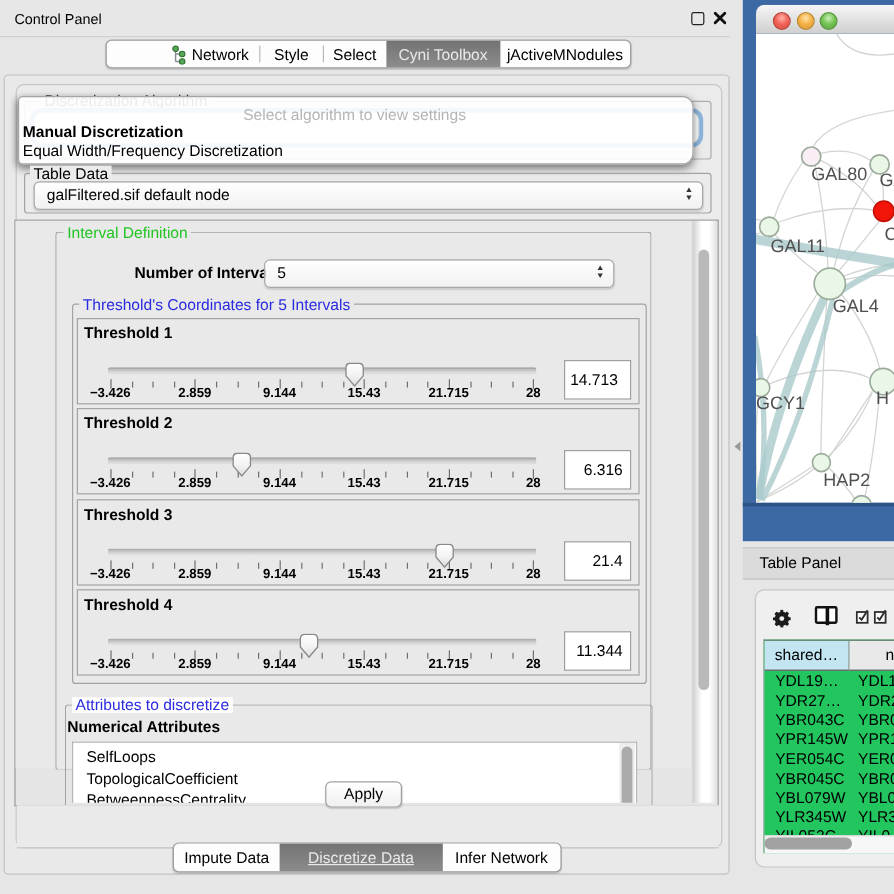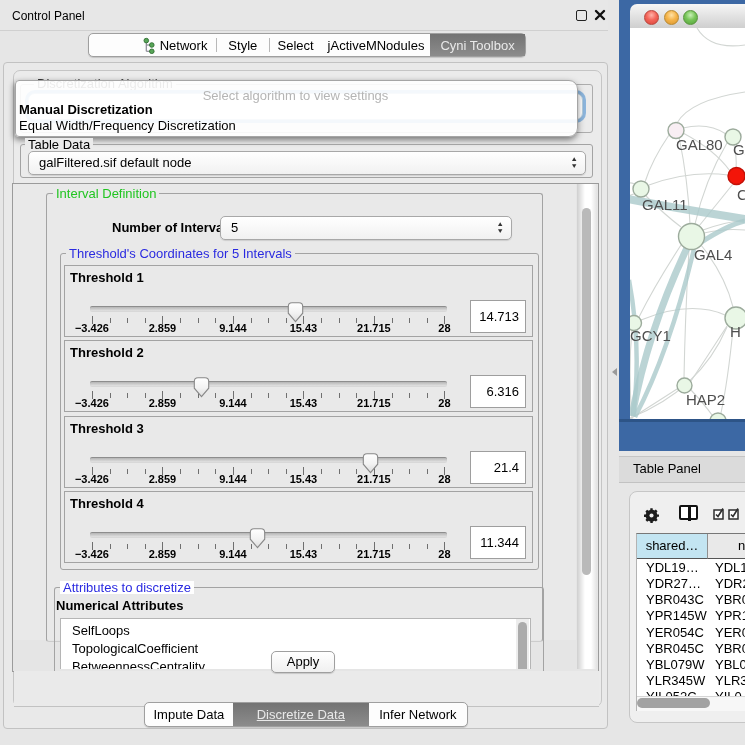--- a/index.html
+++ b/index.html
@@ -39,22 +39,22 @@
         <g fill="#57a557" stroke="#2f6e31" stroke-width="0.9">
           <circle cx="3.3" cy="3.6" r="2.3"></circle>
           <circle cx="8.8" cy="8" r="2.3"></circle>
           <circle cx="8.8" cy="14.3" r="2.3"></circle>
         </g>
       </svg>Network</div>
   <div class="tsep"></div>
     <div class="tabseg" style="width:57px;">Style</div>
   <div class="tsep"></div>
     <div class="tabseg" style="width:58px;">Select</div>
+  <div class="tabseg tabsel" style="width:105px;">Cyni Toolbox</div>
   <div class="tabseg" style="width:120px;">jActiveMNodules</div>
-  <div class="tabseg tabsel" style="width:105px;">Cyni Toolbox</div>
 </div>
 
 <div class="abs" style="left:3px;top:62px;width:603px;height:665px;border:1px solid #c2c2c2;background:#e9e9e9;border-radius:4px;"></div>
 <div class="abs" style="left:13px;top:70px;width:587px;height:635px;border:1px solid #c5c5c5;background:#ebebeb;border-radius:7px;"></div>
 
 <div class="group" style="left:20px;top:84px;width:571px;height:47px;border-color:#adadad;"></div>
 <div class="glabel" style="left:34px;top:77px;color:#3a3a3a;background:#ebebeb;">Discretization Algorithm</div>
 <div class="abs" style="left:28px;top:93px;width:553px;height:25px;border-radius:7px;background:#fff;border:1px solid #b5cede;box-shadow:0 0 0 3px #8db6dd;"></div>
 
 <div class="abs" style="left:15px;top:80px;width:561px;height:55px;background:rgba(255,255,255,0.90);border:1px solid #a5a5a5;border-radius:4px 9px 9px 4px;box-shadow:0 3px 7px rgba(0,0,0,0.38),-2px 2px 5px rgba(0,0,0,0.18);"></div>
@@ -119,21 +119,21 @@
     <svg class="abs" style="left:221.9px;top:36px;" width="17" height="21" viewBox="0 0 17 21">
       <defs>
         <linearGradient id="thg0" x1="0" y1="0" x2="0" y2="1">
           <stop offset="0" stop-color="#ffffff"></stop>
           <stop offset="0.55" stop-color="#f2f2f2"></stop>
           <stop offset="1" stop-color="#dcdcdc"></stop>
         </linearGradient>
       </defs>
       <path d="M5 0.7 L12 0.7 Q15.7 0.7 15.7 4.4 L15.7 11.2 L8.5 19.6 L1.3 11.2 L1.3 4.4 Q1.3 0.7 5 0.7 Z" fill="url(#thg0)" stroke="#888" stroke-width="1.1"></path>
     </svg>
-    <div class="tfield" style="left:405px;top:34px;width:48px;height:31px;line-height:31px;padding-right:6px;">14.713</div>
+    <div class="tfield" style="left:405px;top:34px;width:48px;height:31px;line-height:31px;padding-right:6px;text-align:center;">14.713</div>
   </div>
 <div class="slbox" style="left:64px;top:340px;width:467px;height:70px;">
     <div class="abs bold" style="left:5px;top:4px;">Threshold 2</div>
     <div class="track" style="left:25px;top:40px;width:357px;"></div>
     <div class="tick" style="left:26.9px;top:50px;height:8px;"></div>
     <div class="tick" style="left:44.5px;top:52px;height:5px;"></div>
     <div class="tick" style="left:62.2px;top:52px;height:5px;"></div>
     <div class="tick" style="left:79.8px;top:52px;height:5px;"></div>
     <div class="tick" style="left:97.4px;top:50px;height:8px;"></div>
     <div class="tick" style="left:115.0px;top:52px;height:5px;"></div>
@@ -351,21 +351,21 @@
 <div class="abs" style="left:679px;top:505px;width:15px;height:11px;border:2.5px solid #111;border-radius:2px;background:#fff;"></div>
 <div class="abs" style="left:688px;top:505px;width:2.5px;height:16px;background:#111;"></div>
 <svg class="abs" style="left:713px;top:505px;" width="13" height="16" viewBox="0 0 13 16">
     <rect x="1" y="5" width="9" height="9" fill="#fdfdfd" stroke="#2e2e2e" stroke-width="1.5"></rect>
     <path d="M3 9.5 L5 11.5 L10 3.5" stroke="#2e2e2e" stroke-width="1.6" fill="none"></path>
   </svg>
 <svg class="abs" style="left:728px;top:505px;" width="13" height="16" viewBox="0 0 13 16">
     <rect x="1" y="5" width="9" height="9" fill="#fdfdfd" stroke="#2e2e2e" stroke-width="1.5"></rect>
     <path d="M3 9.5 L5 11.5 L10 3.5" stroke="#2e2e2e" stroke-width="1.6" fill="none"></path>
   </svg>
-<div class="abs" style="left:636px;top:533px;width:109px;height:177px;background:#ffffff;border-left:1px solid #b3b3b3;border-top:1px solid #777;overflow:hidden;">
+<div class="abs" style="left:636px;top:533px;width:109px;height:177px;background:#22c55e;border-left:1px solid #b3b3b3;border-top:1px solid #777;overflow:hidden;">
   <div class="abs" style="left:0;top:0;width:70px;height:24px;background:#c3e5f2;border-right:1px solid #909090;border-bottom:1px solid #555;text-align:center;line-height:23px;">shared…</div>
   <div class="abs" style="left:71px;top:0;width:38px;height:24px;background:#e9e9e9;border-bottom:1px solid #555;padding-left:30px;line-height:23px;">na</div>
 
   <div class="abs" style="left:9px;top:26px;line-height:16.15px;">YDL19…<br>YDR27…<br>YBR043C<br>YPR145W<br>YER054C<br>YBR045C<br>YBL079W<br>YLR345W<br>YIL052C</div>
   <div class="abs" style="left:78px;top:26px;line-height:16.15px;">YDL1<br>YDR2<br>YBR0<br>YPR1<br>YER0<br>YBR0<br>YBL0<br>YLR3<br>YIL0</div>
   <div class="abs" style="left:0;top:162px;width:109px;height:15px;background:#f7f7f7;border-top:1px solid #d5d5d5;"></div>
   <div class="abs" style="left:0px;top:164px;width:73px;height:10px;background:#a2a2a2;border-radius:5px;"></div>
 </div>
 
 </body></html>

